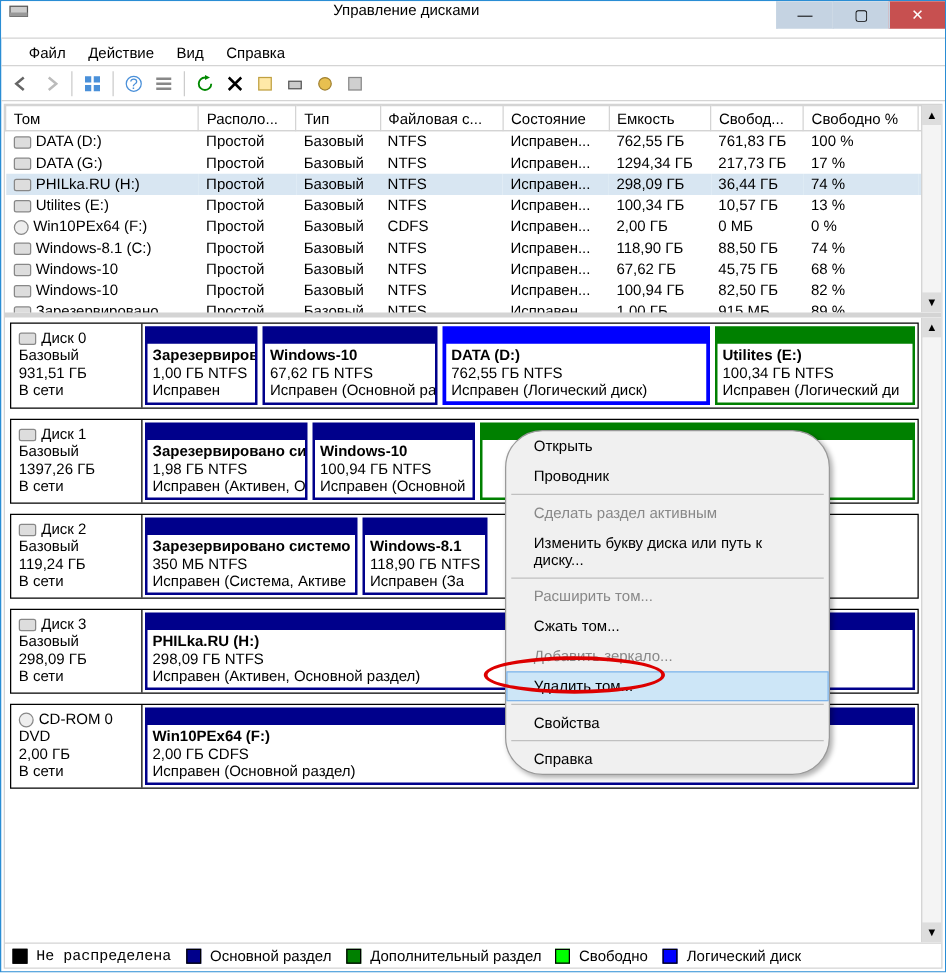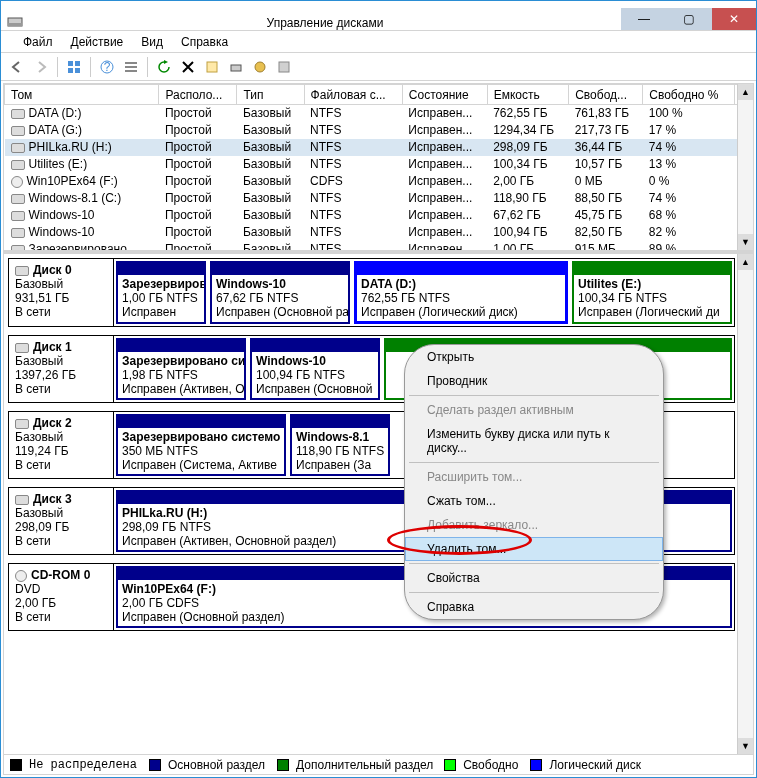--- a/index.html
+++ b/index.html
@@ -1,18 +1,18 @@
 <!DOCTYPE html>
 <html><head>
 <meta charset="utf-8">
 <style>
   * { box-sizing: border-box; font-family: "Segoe UI", Tahoma, sans-serif; font-size: 12px; }
   body { margin: 0; background: #fff; }
   .window { width: 757px; height: 778px; border: 1px solid #2a8dd4; display: flex; flex-direction: column; background:#fff; }
-  .titlebar { height: 30px; background:#fff; display:flex; align-items:flex-end; border-bottom:1px solid #d4d4d4; }
+  .titlebar { height: 30px; background:#fff; display:flex; align-items:flex-start; border-bottom:1px solid #d4d4d4; }
   .titlebar .icon { width:16px; height:16px; margin:0 6px; }
   .titlebar .title { flex:1; text-align:center; color:#000; }
   .titlebar .ctrls { display:flex; }
   .titlebar .ctrls div { width:45px; height:22px; display:flex; align-items:center; justify-content:center; border-left:1px solid #c5d3e2; background:#c5d3e2; }
   .titlebar .ctrls .close { background:#c75050; color:#fff; }
   .menubar { height:22px; display:flex; align-items:center; padding:0 14px; gap:2px; border-bottom:1px solid #d4d4d4; }
   .menubar .mi { padding:2px 8px; cursor:default; }
   .toolbar { height:28px; display:flex; align-items:center; padding:0 6px; gap:4px; border-bottom:1px solid #d4d4d4; }
   .toolbar .tb { width:20px; height:20px; display:flex; align-items:center; justify-content:center; }
   .toolbar .sep { width:1px; height:20px; background:#ccc; margin:0 2px;}
@@ -20,21 +20,21 @@
   .table-pane { height:170px; border-bottom:4px solid #d4d4d4; overflow:hidden; position:relative;}
   table { border-collapse:collapse; width:100%; }
   th { background:#fff; border:1px solid #d4d4d4; text-align:left; padding:2px 6px; font-weight:normal; height:20px;}
   td { padding:1px 6px; white-space:nowrap; height:17px;}
   tr.sel td { background:#d8e6f2; }
   .vol-icon { display:inline-block; width:14px; height:10px; background:#ddd; border:1px solid #888; border-radius:2px; margin-right:4px; vertical-align:middle;}
   .cd-icon { display:inline-block; width:12px; height:12px; background:#eee; border:1px solid #888; border-radius:50%; margin-right:4px; vertical-align:middle;}
   .graphical { flex:1; overflow:hidden; position:relative; padding:4px 18px 4px 4px; }
   .disk-row { display:flex; border:1px solid #000; margin-bottom:8px; min-height:66px;}
   .disk-info { width:105px; padding:4px 6px; border-right:1px solid #000;}
-  .disk-info .dn { font-weight:bold; }
+  .disk-info .dn { font-weight:normal; }
   .parts { display:flex; flex:1;}
   .part { border:2px solid #00008b; border-top-width:14px; margin:2px; padding:2px 4px; flex:1; overflow:hidden;}
   .part.green { border-color:#008000;}
   .part.active { border-color:#0000ff; border-width:3px; border-top-width:14px;}
   .part .pn { font-weight:bold; white-space:nowrap; }
   .part .ps { white-space:nowrap; }
   .legend { height:20px; border-top:1px solid #d4d4d4; display:flex; align-items:center; padding:0 6px; gap:4px; font-size:11px;}
   .legend .sw { width:12px; height:12px; border:1px solid #000; display:inline-block; margin-right:3px; vertical-align:middle;}
   .context-menu { position:absolute; background:#f0f0f0; border:1px solid #999; box-shadow:2px 2px 4px rgba(0,0,0,0.3); width:260px; z-index:10;}
   .context-menu .cm-item { padding:5px 22px; cursor:default;}

